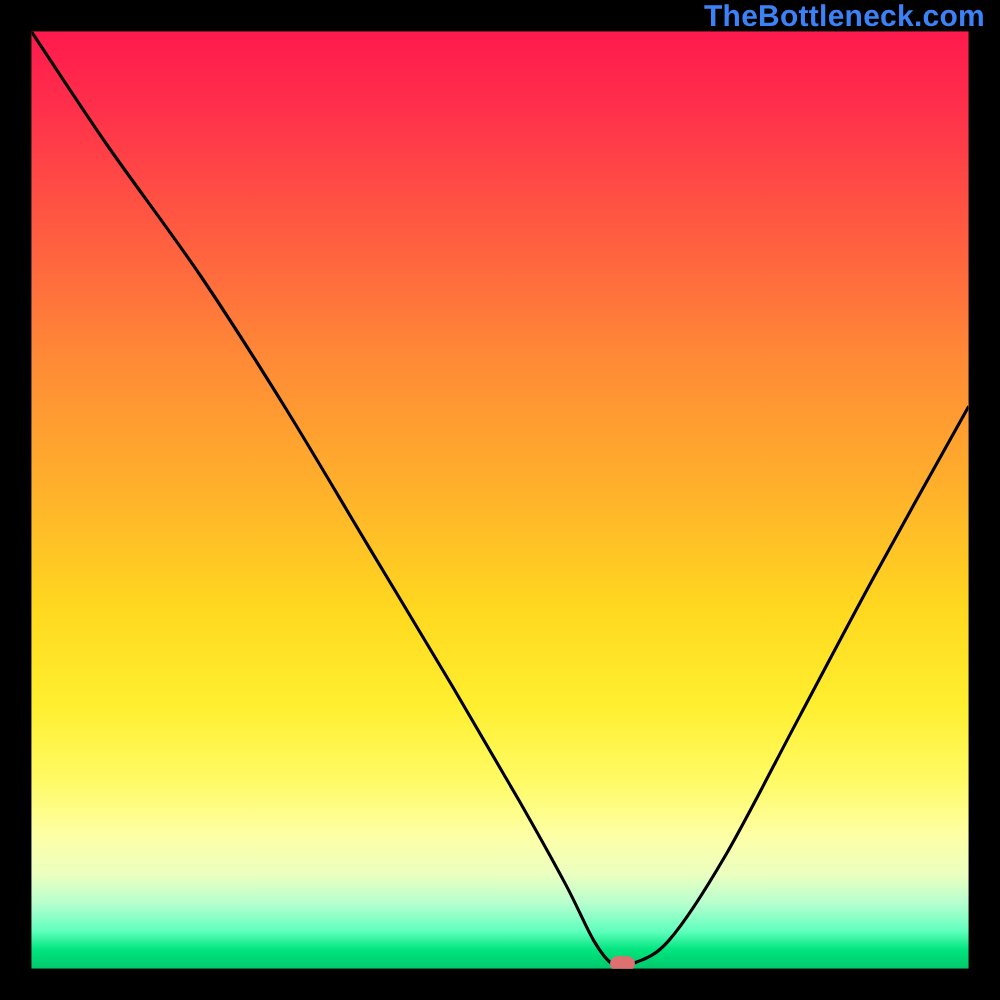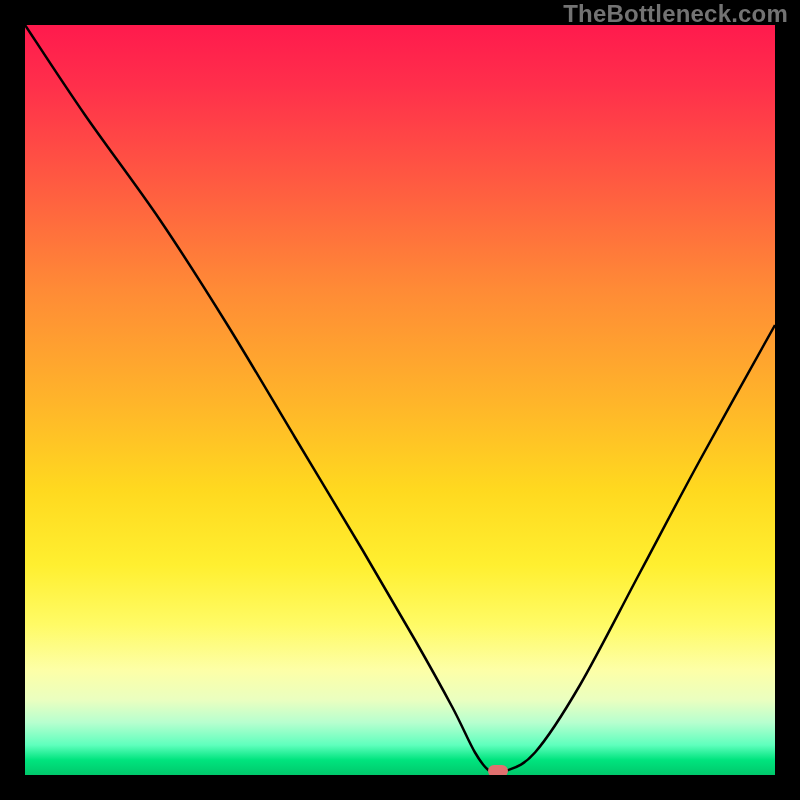--- a/index.html
+++ b/index.html
@@ -16,21 +16,21 @@
     top: 0;
     left: 0;
     width: 800px;
     height: 800px;
     background: #000000;
   }
   .watermark {
     position: absolute;
     top: 0px;
     right: 12px;
-    color: #737373;
+    color: #3b82f6;
     font-size: 24px;
     font-weight: 600;
     letter-spacing: 0.2px;
     user-select: none;
     margin-left: 12px;
   }
   .plot {
     position: absolute;
     left: 25px;
     top: 25px;

